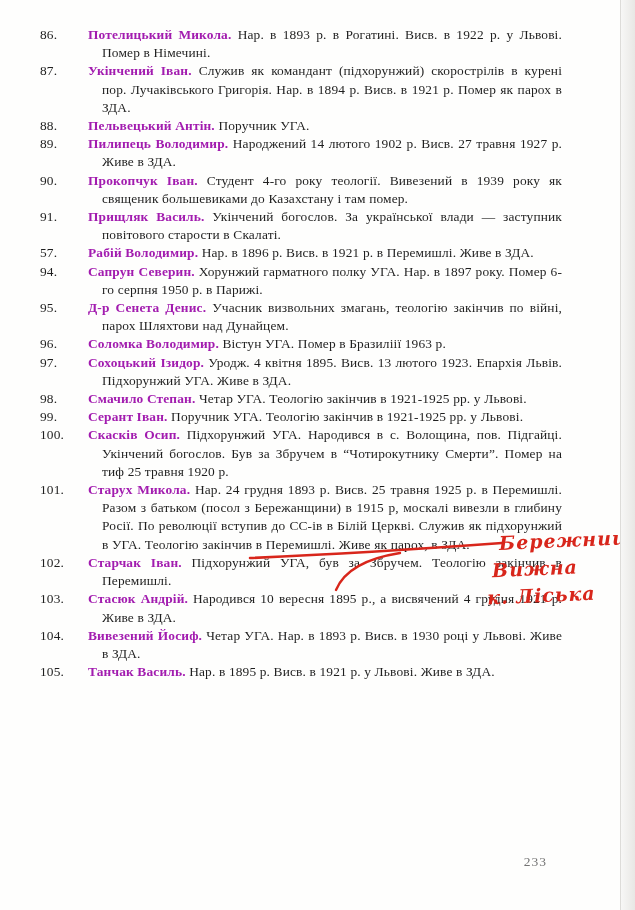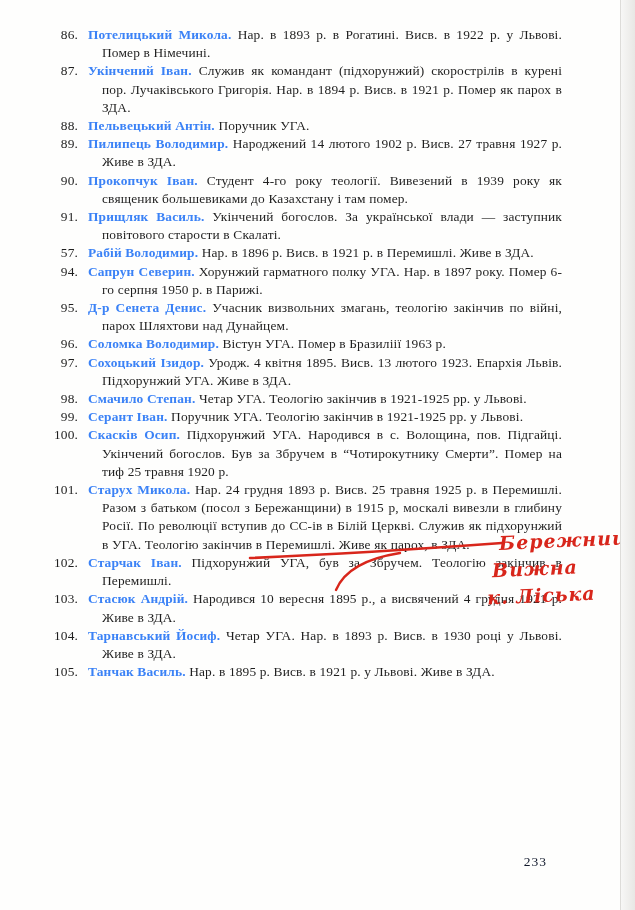--- a/index.html
+++ b/index.html
@@ -32,37 +32,36 @@
     font-size: 13.4px;
     line-height: 18.2px;
     text-align: justify;
     letter-spacing: 0.15px;
   }
   .entry .num {
     position: absolute;
     left: 40px;
     top: 0;
     width: 38px;
-    text-align: right;
     text-indent: 0;
     font-weight: normal;
   }
   .entry .name {
     font-weight: bold;
-    color: #3b82f6;
+    color: #a21caf;
   }
   .pagenum {
     position: absolute;
     top: 854px;
     left: 505px;
     width: 42px;
     text-align: right;
     font-size: 13.5px;
     letter-spacing: 1px;
-    color: #0f172a;
+    color: #737373;
   }
   .annotation {
     position: absolute;
     top: 527px;
     left: 486px;
     transform: rotate(-2.5deg);
     font-family: "DejaVu Serif", serif;
     font-style: italic;
     font-weight: bold;
     font-size: 19px;
@@ -158,21 +157,21 @@
 
     <div class="entry">
       <span class="num">102.</span><span class="name">Старчак Іван.</span> <span class="text">Підхорунжий УГА, був за Збручем. Теологію закінчив в Перемишлі.</span>
     </div>
 
     <div class="entry">
       <span class="num">103.</span><span class="name">Стасюк Андрій.</span> <span class="text">Народився 10 вересня 1895 р., а висвячений 4 грудня 1921 р. Живе в ЗДА.</span>
     </div>
 
     <div class="entry">
-      <span class="num">104.</span><span class="name">Тарнавський Йосиф.</span> <span class="text">Четар УГА. Нар. в 1893 р. Висв. в 1930 році у Львові. Живе в ЗДА.</span>
+      <span class="num">104.</span><span class="name">Вивезений Йосиф.</span> <span class="text">Четар УГА. Нар. в 1893 р. Висв. в 1930 році у Львові. Живе в ЗДА.</span>
     </div>
 
     <div class="entry">
       <span class="num">105.</span><span class="name">Танчак Василь.</span> <span class="text">Нар. в 1895 р. Висв. в 1921 р. у Львові. Живе в ЗДА.</span>
     </div>
 
 
   </div>
 
   <div class="annotation" id="annotation" style="color: rgb(216, 38, 27);">

